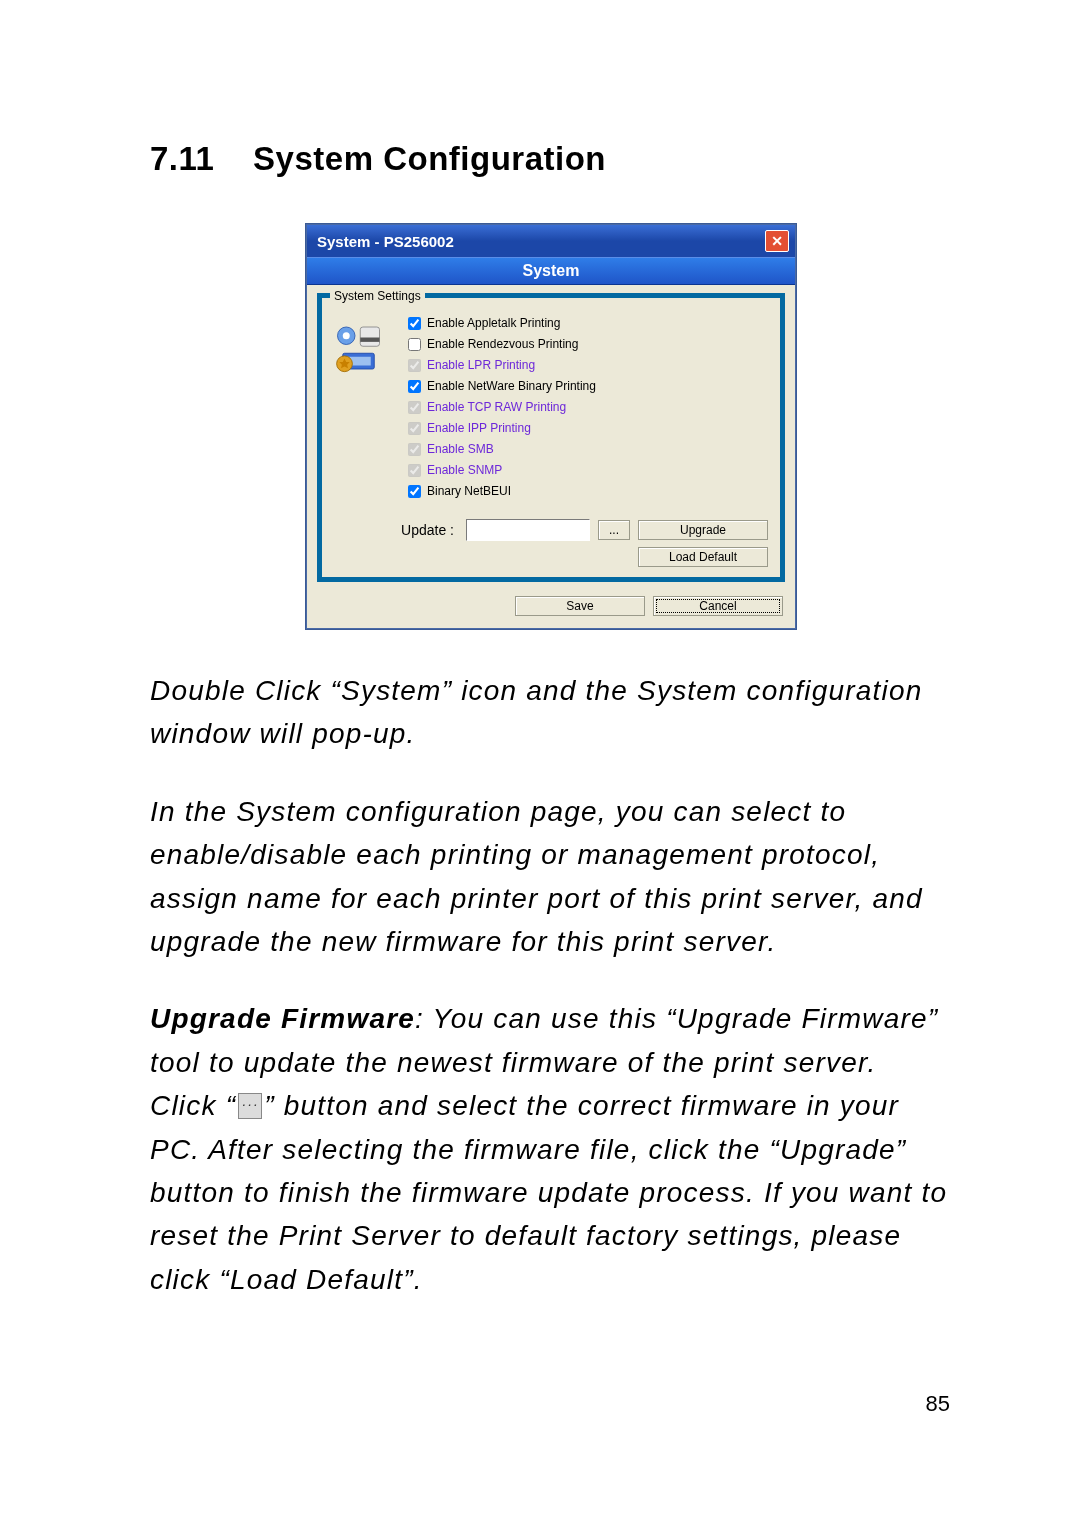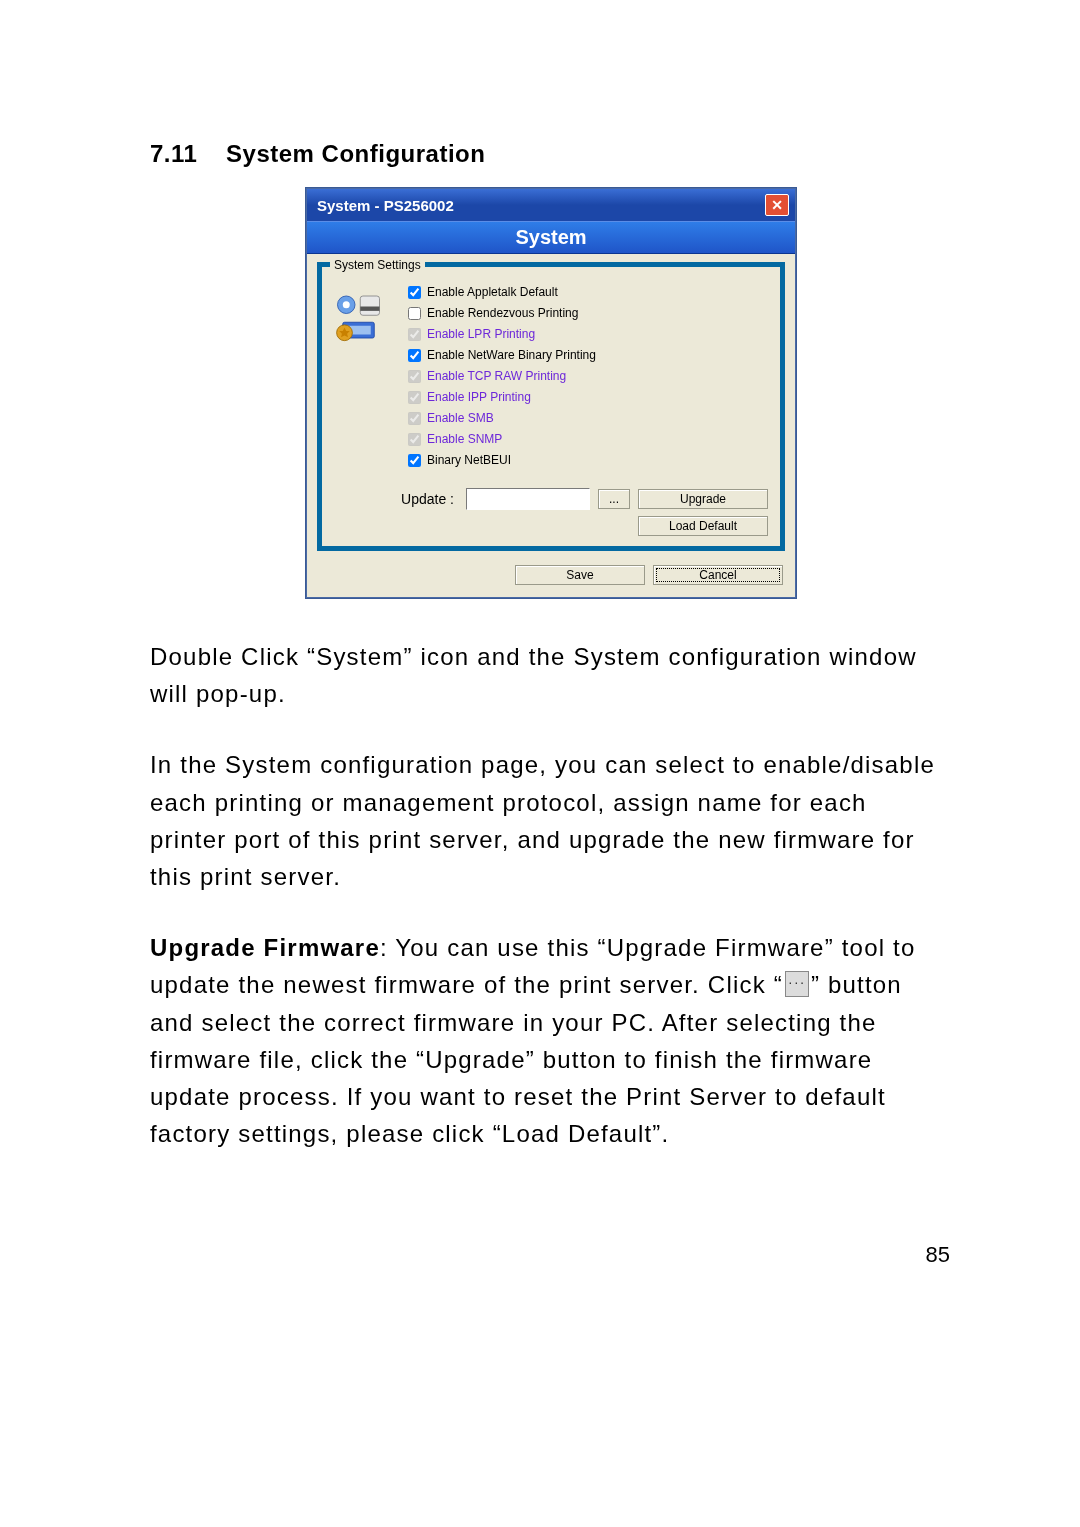--- a/index.html
+++ b/index.html
@@ -7,23 +7,23 @@
     padding: 0;
     background: #fff;
     width: 1080px;
     font-family: Arial, Helvetica, sans-serif;
     color: #000;
   }
   .page {
     padding: 140px 130px 60px 150px;
   }
   h1.section-title {
-    font-size: 24px;
-    font-weight: bold;
-    margin: 0 0 20px 0;
+    font-size: 33px;
+    font-weight: bold;
+    margin: 0 0 46px 0;
     letter-spacing: 0.5px;
   }
   .dialog-wrap {
     margin: 0 0 40px 120px;
   }
   .dialog {
     width: 488px;
     border: 1px solid #4a6aa5;
     background: #ece9d8;
     box-shadow: 0 0 0 1px #3a5a95;
@@ -50,21 +50,21 @@
     display: flex;
     align-items: center;
     justify-content: center;
     border-radius: 2px;
   }
   .band {
     background: linear-gradient(to bottom, #2f7de8 0%, #1f55c8 100%);
     color: #fff;
     text-align: center;
     font-weight: bold;
-    font-size: 20px;
+    font-size: 16px;
     padding: 4px 0;
     border-top: 1px solid #5a8de8;
     border-bottom: 1px solid #0b3590;
   }
   .group {
     border: 5px solid #0369a1;
     margin: 8px 10px 6px 10px;
     position: relative;
     padding: 18px 12px 10px 12px;
   }
@@ -140,24 +140,25 @@
     display: flex;
     justify-content: flex-end;
     gap: 8px;
     padding: 8px 12px 12px 12px;
   }
   .btn.focus {
     outline: 1px dotted #000;
     outline-offset: -4px;
   }
   .prose {
-    font-size: 24px;
+    font-size: 28px;
     line-height: 1.55;
     letter-spacing: 1.2px;
     margin: 0 0 34px 0;
+    font-style: italic;
   }
   .prose strong { font-weight: bold; }
   .inline-icon {
     display: inline-block;
     width: 22px;
     height: 24px;
     background: #dcdcdc;
     border: 1px solid #888;
     vertical-align: -4px;
     margin: 0 2px;
@@ -216,21 +217,21 @@
               <circle cx="14" cy="18" r="4" fill="#fff"></circle>
               <rect x="30" y="8" width="22" height="22" rx="3" fill="#e8e8e8" stroke="#888"></rect>
               <rect x="30" y="20" width="22" height="5" fill="#555"></rect>
               <circle cx="12" cy="50" r="9" fill="#e0a020" stroke="#a06a00"></circle>
               <path d="M12 44 L14 48 L18 48 L15 51 L16 55 L12 53 L8 55 L9 51 L6 48 L10 48 Z" fill="#c88000"></path>
             </svg>
           </div>
           <div class="check-col" id="check-col">
               <div class="check-row">
                 <input type="checkbox" checked="" style="">
-                <span class="lbl">Enable Appletalk Default</span>
+                <span class="lbl">Enable Appletalk Printing</span>
               </div>
               <div class="check-row">
                 <input type="checkbox" style="">
                 <span class="lbl">Enable Rendezvous Printing</span>
               </div>
               <div class="check-row disabled">
                 <input type="checkbox" disabled="" checked="" style="">
                 <span class="lbl">Enable LPR Printing</span>
               </div>
               <div class="check-row">

